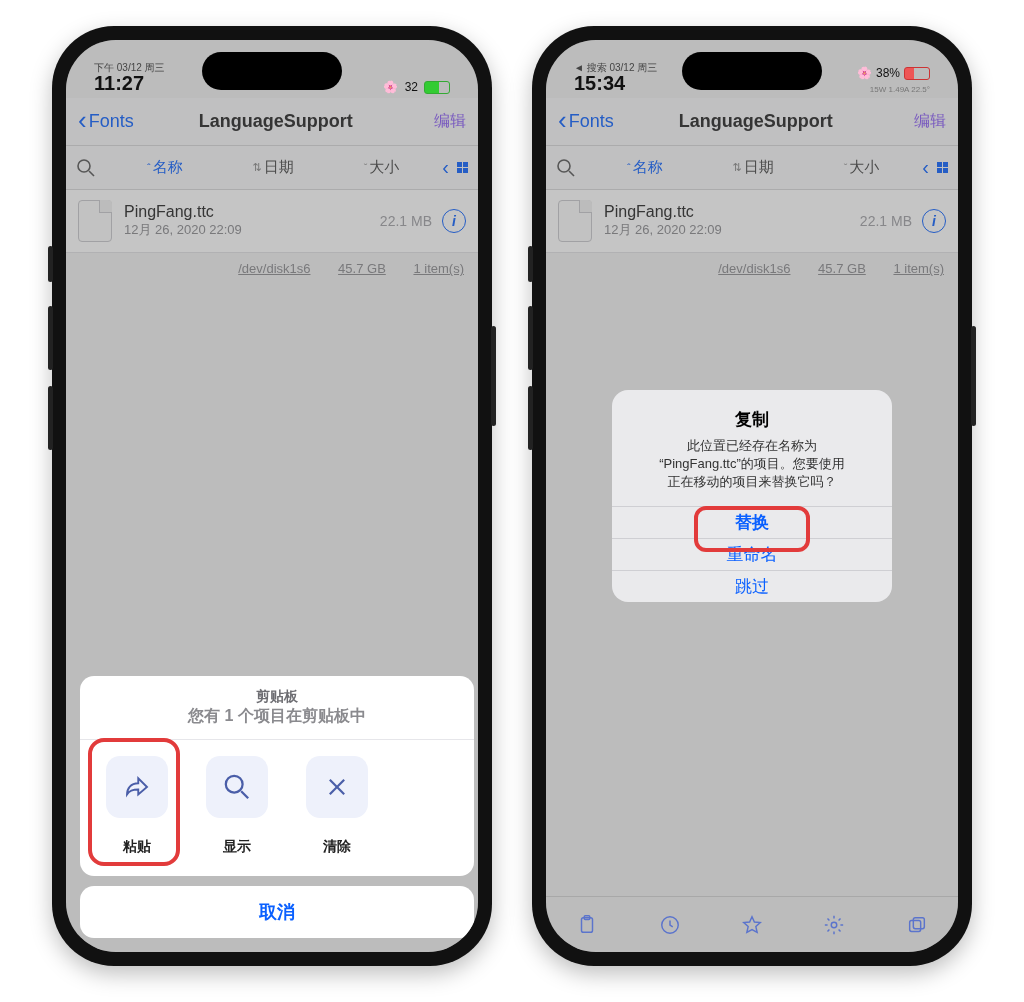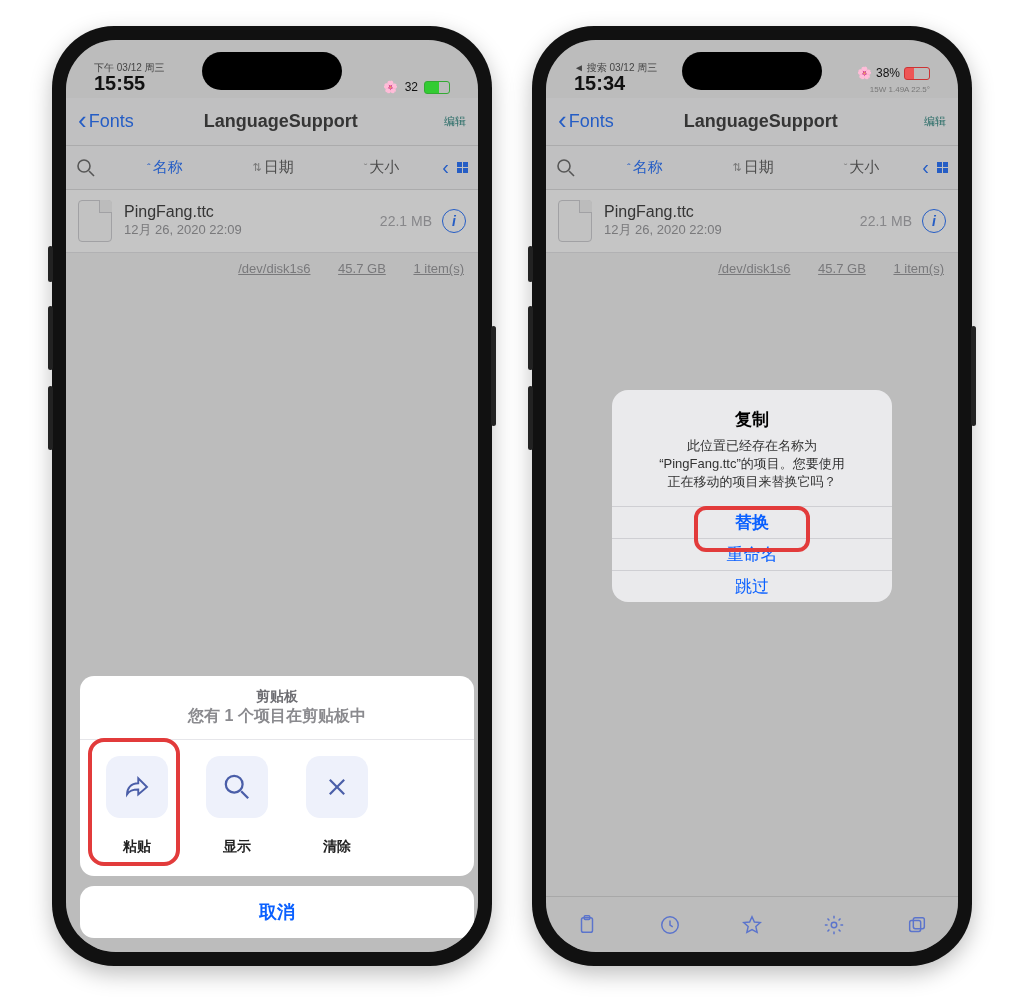--- a/index.html
+++ b/index.html
@@ -35,21 +35,21 @@
   .sb-extra { position:absolute; top:4px; left:0; right:0; text-align:center; font-size:9px; color:#c33; z-index:41; }
 
   .navbar {
     height: 48px; background: #f8f8f9; border-bottom: 1px solid #d7d7d9;
     display: flex; align-items: center; justify-content: space-between; padding: 0 12px;
     font-size: 18px;
   }
   .navbar .back { color: #0a60ff; display: flex; align-items: center; gap: 2px; font-size: 18px; }
   .navbar .back .chev { font-size: 26px; line-height: 1; margin-top:-3px; }
   .navbar .title { font-weight: 700; color: #222; }
-  .navbar .edit { color: #0f766e; font-size: 11px; margin-left: 16px; }
+  .navbar .edit { color: #8b5cf6; font-size: 16px; margin-left: 16px; }
 
   .sortbar {
     height: 44px; background: #f8f8f9; border-bottom: 1px solid #d7d7d9;
     display: flex; align-items: center; padding: 0 10px; gap: 8px; font-size: 15px;
   }
   .sortbar .search { width: 28px; color: #555; font-size: 18px; }
   .sortbar .spacer { flex: 1; display: flex; justify-content: space-around; }
   .sortitem { color: #0a60ff; display: flex; align-items: center; gap: 2px; font-size: 15px; }
   .sortitem.muted { color: #444; }
   .sortbar .right { display: flex; align-items:center; gap:8px; color:#0a60ff; font-size:20px; }
@@ -135,21 +135,21 @@
     <div class="sidebtn sb-l1"></div>
       <div class="sidebtn sb-l2"></div>
       <div class="sidebtn sb-l3"></div>
       <div class="sidebtn sb-r"></div>
     <div class="screen">
       <div class="island"></div>
 
       <div class="statusbar">
         <div class="sb-left">
           <span class="date">下午 03/12 周三</span>
-          <span class="time">15:55</span>
+          <span class="time">11:27</span>
         </div>
         <div class="sb-right">
           <span>🌸</span>
           <span>32</span>
           <span style="display:inline-block;width:26px;height:13px;border:1px solid #3a3;border-radius:3px;background:linear-gradient(to right,#3c3 60%,transparent 60%);"></span>
         </div>
       </div>
 
       <div class="navbar">
         <div class="back">

